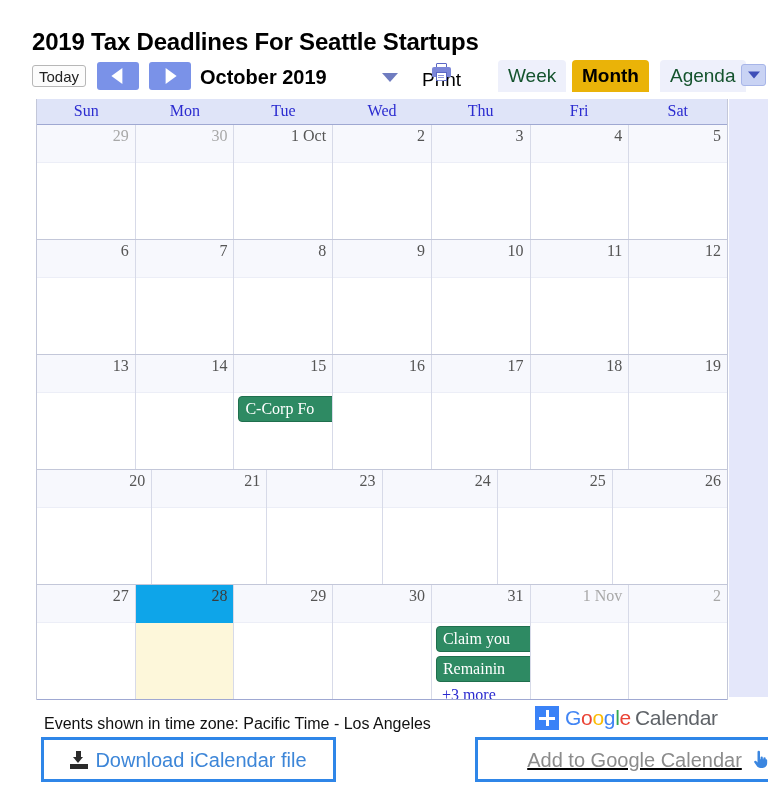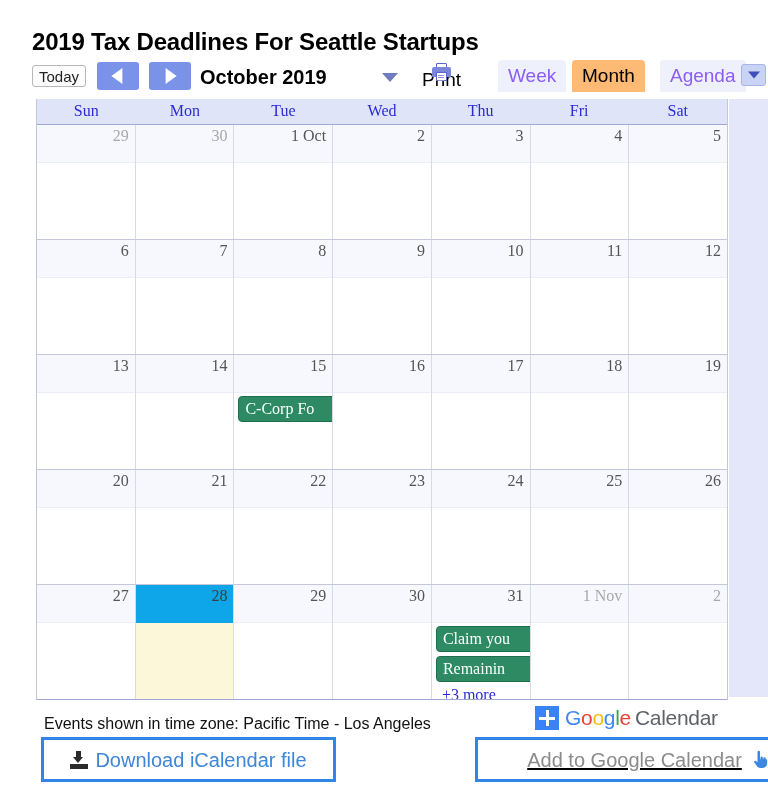--- a/index.html
+++ b/index.html
@@ -157,25 +157,25 @@
     top: 0px;
     height: 32px;
     line-height: 32px;
     font-size: 19px;
     padding: 0 10px;
     background: #eef0fb;
     border-radius: 4px 4px 0 0;
     cursor: pointer;
     white-space: nowrap;
   }
-  .tb-view.link { color: #8b5cf6; }
+  .tb-view.link { color: #14532d; }
   .tb-view.active {
     color: #000000;
-    font-weight: normal;
-    background: #fdba74;
+    font-weight: bold;
+    background: #eab308;
   }
   .tb-view.v-week { left: 466px; }
   .tb-view.v-month { left: 540px; }
   .tb-view.v-agenda { left: 628px; }
   .tb-dropbtn {
     position: absolute;
     left: 709px;
     top: 4px;
     width: 25px;
     height: 22px;
@@ -556,24 +556,20 @@
       <div class="week-row">
         <div class="day">
           <div class="dnum">20</div>
           <div class="events"></div>
         </div>
         <div class="day">
           <div class="dnum">21</div>
           <div class="events"></div>
         </div>
         <div class="day">
-          <div class="dnum">22</div>
-          <div class="events"></div>
-        </div>
-        <div class="day">
           <div class="dnum">23</div>
           <div class="events"></div>
         </div>
         <div class="day">
           <div class="dnum">24</div>
           <div class="events"></div>
         </div>
         <div class="day">
           <div class="dnum">25</div>
           <div class="events"></div>

